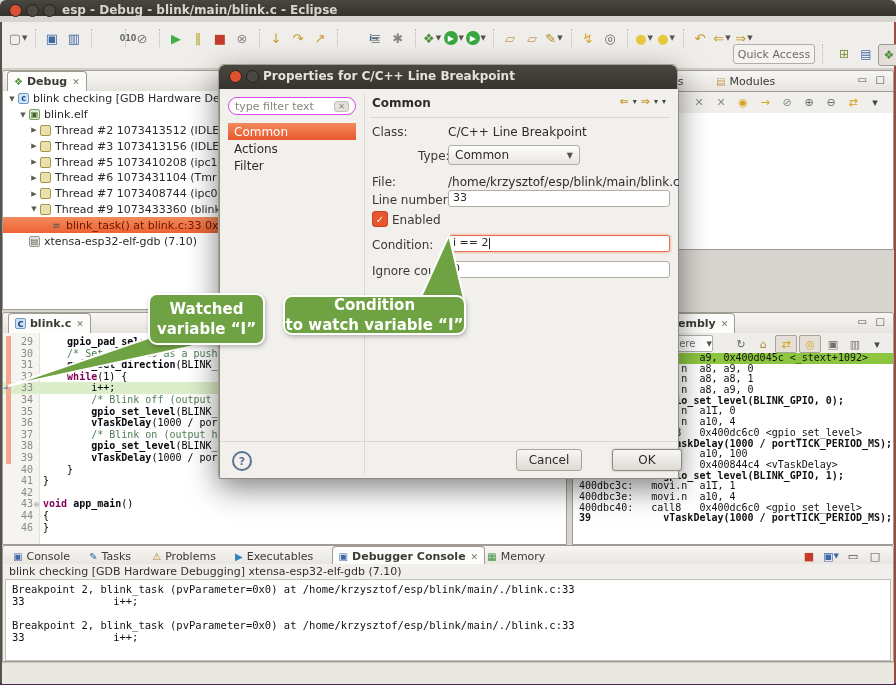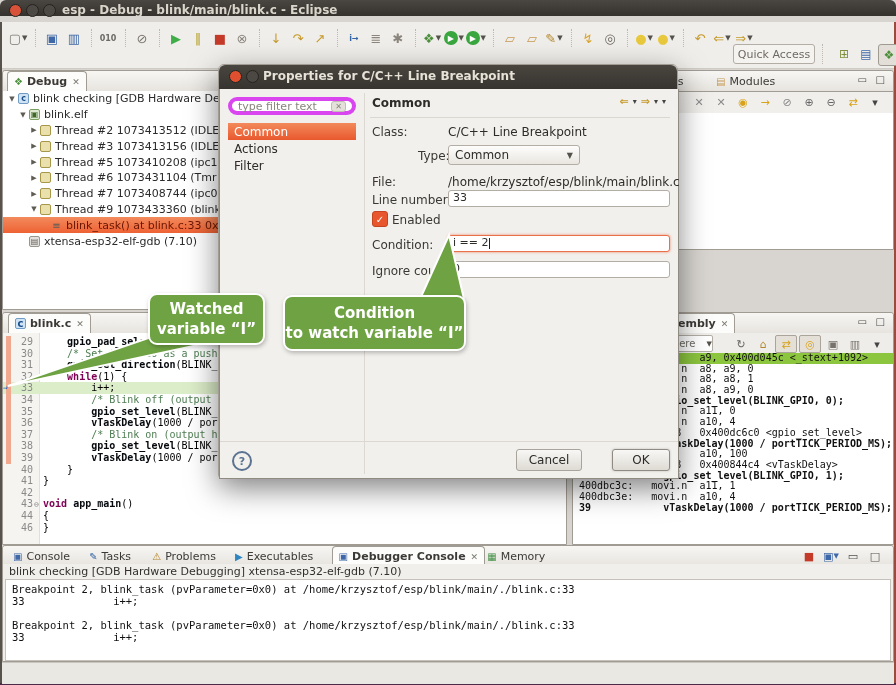--- a/index.html
+++ b/index.html
@@ -18,21 +18,21 @@
   #edge-b{left:0;top:683px;width:896px;height:2px;background:#4d2a47;}
   
   #toolbar{left:2px;top:22px;width:892px;height:46px;background:#f0eeea;
     border-bottom:1px solid #cfccc5;}
   #toolbar-icons{position:absolute;left:6px;top:7px;display:flex;align-items:center;}
   .tbi{width:20px;height:18px;display:flex;align-items:center;justify-content:center;
     font-size:13px;margin-right:2px;position:relative;border-radius:3px;}
   .tbi .rnd{width:14px;height:14px;border-radius:50%;display:flex;align-items:center;
     justify-content:center;font-size:8px;}
   .tbi .dd{font-size:7px;color:#55524c;margin-left:1px;}
-  .tbi .txt{font-size:8px;font-weight:bold;}
+  .tbi .txt{font-size:8px;font-weight:bold;padding-left:40px;}
   .tbsep{width:1px;height:18px;border-left:1px dotted #bdb9b1;margin:0 5px;}
   #quick-access{left:733px;top:44px;width:80px;height:18px;border:1px solid #b2aea6;
     border-radius:3px;background:#f5f3f0;color:#6d6a64;font-size:11px;
     display:flex;align-items:center;justify-content:center;}
   #persp-sep{left:822px;top:44px;width:1px;height:20px;border-left:1px dotted #bdb9b1;}
   #persp-bar{left:832px;top:44px;display:flex;}
   .persp{width:20px;height:20px;display:flex;align-items:center;justify-content:center;
     font-size:12px;margin-left:2px;border-radius:3px;}
   .persp.active{background:#e3dfd8;border:1px solid #a09b92;}
   
@@ -97,21 +97,21 @@
   #status-bar{left:2px;top:662px;width:892px;height:21px;background:#eae8e3;border-top:1px solid #c9c6c0;}
   
   #dialog{left:218px;top:64px;width:460px;height:414px;z-index:50;
     box-shadow:0 10px 30px rgba(0,0,0,.5);border-radius:6px 6px 3px 3px;}
   #dlg-titlebar{position:absolute;left:0;top:0;width:100%;height:24px;
     background:linear-gradient(#49453f,#37332e);border-radius:6px 6px 0 0;}
   #dlg-title{position:absolute;left:44px;top:4px;font-size:12px;font-weight:bold;color:#e6e2d8;}
   #dlg-body{position:absolute;left:0;top:24px;width:460px;height:390px;background:#f2f0ed;
     border:1px solid #8f8b83;border-top:none;box-sizing:border-box;}
   #dlg-filter{position:absolute;left:8px;top:8px;width:128px;height:18px;background:#fff;
-    border:4px solid #d946ef;border-radius:9px;font-size:11px;color:#8a867e;
+    border:1px solid #d946ef;border-radius:9px;font-size:11px;color:#8a867e;
     display:flex;align-items:center;padding:0 6px;box-sizing:border-box;}
   #dlg-filter .clear{margin-left:auto;font-size:8px;color:#8a867e;background:#e4e1da;
     border-radius:3px;padding:0 3px;border:1px solid #c2beb5;}
   #dlg-list{position:absolute;left:8px;top:34px;width:128px;}
   .dlg-item{height:17px;display:flex;align-items:center;padding-left:6px;font-size:12px;color:#2e2c29;}
   .dlg-item.selected{background:linear-gradient(#f28a5c,#e9582e);color:#fff;}
   #dlg-divider{position:absolute;left:144px;top:4px;width:1px;bottom:4px;background:#dbd8d2;}
   #dlg-header{position:absolute;left:152px;top:7px;font-size:12px;font-weight:bold;color:#2e2c29;}
   #dlg-nav{position:absolute;right:12px;top:6px;display:flex;align-items:center;}
   .dlg-nav-i{font-size:11px;color:#c79a2c;font-weight:bold;margin-left:4px;}
@@ -132,29 +132,29 @@
     display:flex;align-items:center;justify-content:center;}
   #dlg-check-label{position:absolute;left:172px;font-size:12px;color:#3a3833;}
   #dlg-footer-sep{position:absolute;left:0;right:0;top:352px;height:1px;background:#dbd8d2;}
   #dlg-help{position:absolute;left:12px;top:362px;width:16px;height:16px;border:2px solid #5b7290;
     border-radius:50%;color:#5b7290;font-size:11px;font-weight:bold;
     display:flex;align-items:center;justify-content:center;}
   .dlg-btn{position:absolute;top:360px;height:22px;background:linear-gradient(#f8f7f5,#dedbd4);
     border:1px solid #a8a49b;border-radius:3px;font-size:12px;color:#2e2c29;
     display:flex;align-items:center;justify-content:center;box-sizing:border-box;}
   #btn-cancel{left:296px;width:66px;}
-  #btn-ok{left:392px;width:58px;border:1px solid #8f8b83;box-shadow:0 0 2px rgba(120,120,120,.5);}
+  #btn-ok{left:392px;width:70px;border:1px solid #8f8b83;box-shadow:0 0 2px rgba(120,120,120,.5);}
   
   .callout{position:absolute;z-index:60;background:#6fa243;border:2px solid #fff;border-radius:9px;
     color:#fff;font-size:15px;font-weight:bold;text-align:center;line-height:1.35;
     display:flex;flex-direction:column;justify-content:center;
     box-shadow:1px 2px 4px rgba(0,0,0,.25);box-sizing:border-box;}
   #callout-svg{position:absolute;left:0;top:0;width:896px;height:685px;z-index:55;pointer-events:none;}
   #watched-callout{left:148px;top:293px;width:117px;height:52px;}
-  #condition-callout{left:283px;top:295px;width:183px;height:56px;}
+  #condition-callout{left:283px;top:295px;width:183px;height:40px;}
   .caret{display:inline-block;width:1px;height:11px;background:#222;margin-left:1px;vertical-align:middle;}
 </style>
 </head>
 <body>
 
 <div id="app">
 
   <div class="abs" id="titlebar">
     <div class="circle-btn" style="left:9px;background:#d8523a;"></div>
     <div class="circle-btn" style="left:26px;background:#4c4843;"></div>
@@ -434,20 +434,21 @@
         <div class="dline src">34            gpio_set_level(BLINK_GPIO, 0);</div>
         <div class="dline">400dbc30:   movi.n  a11, 0</div>
         <div class="dline">400dbc32:   movi.n  a10, 4</div>
         <div class="dline">400dbc34:   call8   0x400dc6c0 &lt;gpio_set_level&gt;</div>
         <div class="dline src">36            vTaskDelay(1000 / portTICK_PERIOD_MS);</div>
         <div class="dline">400dbc38:   movi    a10, 100</div>
         <div class="dline">400dbc3a:   call8   0x400844c4 &lt;vTaskDelay&gt;</div>
         <div class="dline src">38            gpio_set_level(BLINK_GPIO, 1);</div>
         <div class="dline">400dbc3c:   movi.n  a11, 1</div>
         <div class="dline">400dbc3e:   movi.n  a10, 4</div>
+        <div class="dline">400dbc40:   call8   0x400dc6c0 &lt;gpio_set_level&gt;</div>
         <div class="dline src">39            vTaskDelay(1000 / portTICK_PERIOD_MS);</div>
       </div>
   </div>
 
   <div class="panel" id="console-panel" style="left:2px;top:545px;width:892px;height:117px;">
     <div class="tabbar" id="console-tabbar">
       <div class="view-toolbar" id="console-toolbar" style="right:8px;top:2px;">
           <span class="vti" style="color: rgb(196, 59, 42);">■</span>
           <span class="vti" style="color: rgb(63, 104, 168);">▣<span class="dd" style="font-size: 7px;">▼</span></span>
           <span class="vti" style="color: rgb(85, 82, 76);">▭</span>

